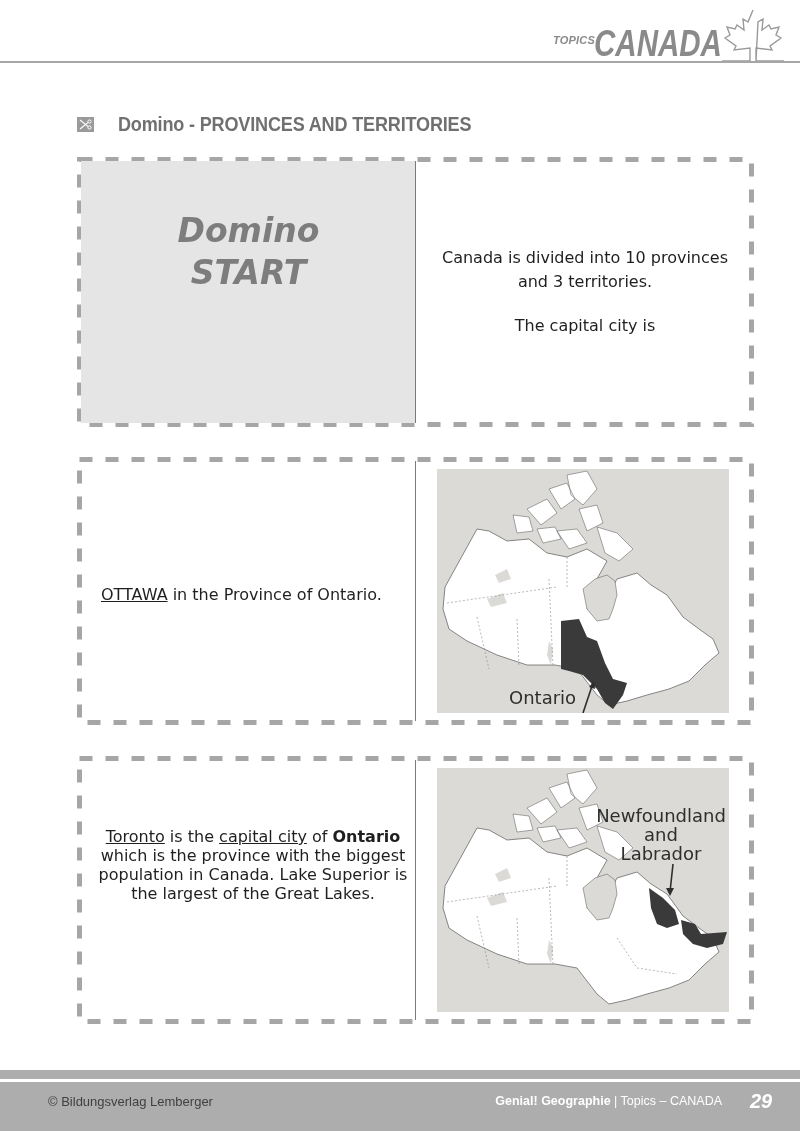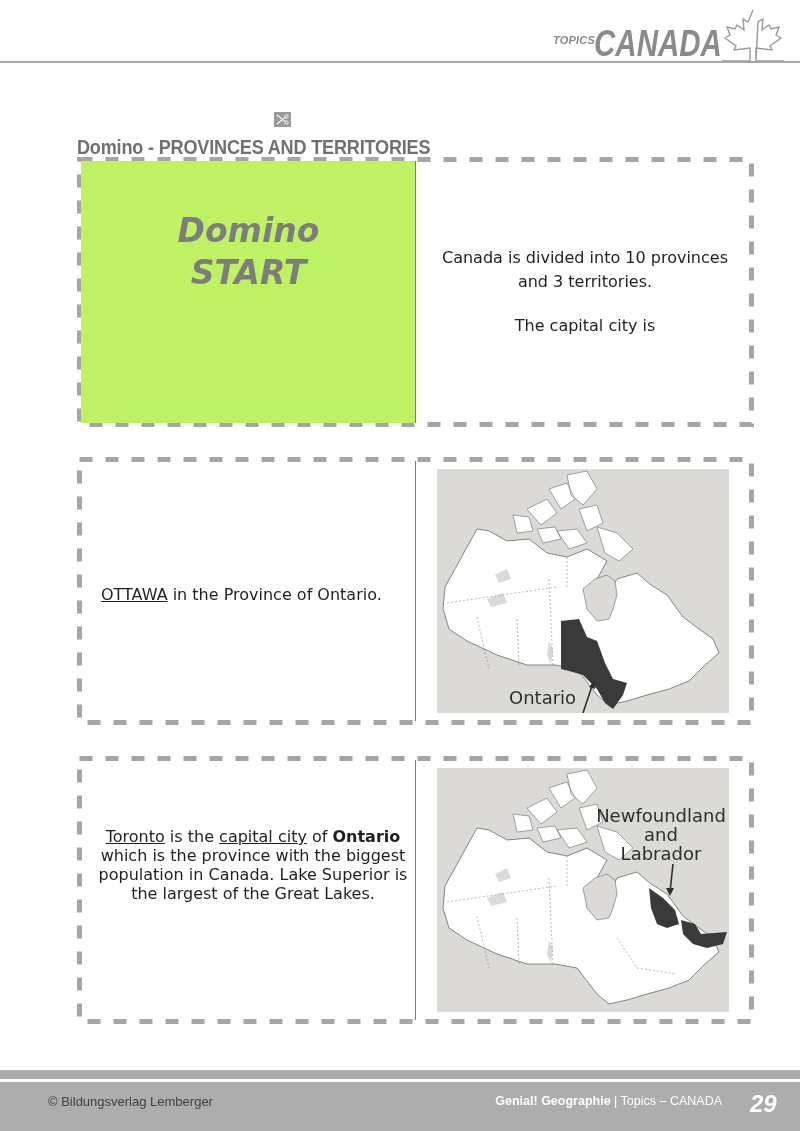--- a/index.html
+++ b/index.html
@@ -6,33 +6,33 @@
     html, body { width: 800px; height: 1131px; background: #ffffff; overflow: hidden; }
     body { position: relative; font-family: "DejaVu Sans", sans-serif; color: #1a1a1a; }
 
     
     .header-rule { position: absolute; left: 0; top: 61px; width: 800px; height: 2px; background: #a6a6a6; }
     .header-topics { position: absolute; left: 553px; top: 34px; font-family: "Liberation Sans", sans-serif; font-style: italic; font-weight: bold; font-size: 11px; color: #8a8a8a; letter-spacing: 0.2px; }
     .header-canada { position: absolute; left: 594px; top: 24px; font-family: "Liberation Sans", sans-serif; font-style: italic; font-weight: bold; font-size: 36px; color: #8a8a8a; letter-spacing: 0px; transform: scaleX(0.82); transform-origin: left top; line-height: 40px; }
     .header-leaf { position: absolute; left: 722px; top: 8px; width: 62px; height: 56px; }
 
     
-    .section-title { position: absolute; left: 77px; top: 112px; display: flex; align-items: center; gap: 8px; flex-direction: column; }
+    .section-title { position: absolute; left: 77px; top: 112px; display: flex; align-items: center; gap: 24px; }
     .scissors-box { width: 17px; height: 15px; background: #9a9a9a; display: flex; align-items: center; justify-content: center; }
     .section-title-text { font-family: "Liberation Sans", sans-serif; font-weight: bold; font-size: 21px; color: #707070; transform: scaleX(0.86); transform-origin: left center; white-space: nowrap; letter-spacing: -0.2px; }
 
     
     .card { position: absolute; left: 77px; width: 677px; }
     .card-svg { position: absolute; left: 0; top: 0; }
     .cell-left { position: absolute; left: 4px; top: 4px; width: 335px; }
     .cell-right { position: absolute; left: 341px; top: 4px; width: 332px; }
     .divider { position: absolute; left: 338px; width: 1px; background: #7a7a7a; }
 
     .card1 { top: 157px; height: 270px; }
-    .card1 .cell-left { height: 262px; background: #bef264; }
+    .card1 .cell-left { height: 262px; background: #e5e5e5; }
     .start-block { position: absolute; left: 0; top: 50px; width: 335px; text-align: center; font-family: "DejaVu Sans", sans-serif; font-style: italic; font-weight: bold; }
     .start-domino { font-size: 33px; color: #7d7d7d; line-height: 40px; }
     .start-title { font-size: 33px; color: #111111; line-height: 45px; letter-spacing: -0.5px; }
     .start-start { font-size: 33px; color: #7d7d7d; line-height: 44px; }
 
     .body-text { font-family: "DejaVu Sans", sans-serif; font-size: 16px; color: #1f1f1f; line-height: 24px; text-align: center; }
     .card1 .cell-right .body-text { position: absolute; left: 12px; top: 85px; width: 310px; }
     .gap { height: 20px; }
 
     .card2 { top: 457px; height: 268px; }
@@ -48,21 +48,21 @@
     .card2 .map-wrap { top: 8px; }
     .card3 .map-wrap { top: 8px; }
     .map-label { position: absolute; font-family: "DejaVu Sans", sans-serif; font-size: 18px; color: #2e2e2e; line-height: 19px; text-align: center; }
 
     
     .footer-top { position: absolute; left: 0; top: 1070px; width: 800px; height: 9px; background: #adadad; }
     .footer-bar { position: absolute; left: 0; top: 1082px; width: 800px; height: 49px; background: #adadad; }
     .footer-left { position: absolute; left: 48px; top: 1094px; font-family: "Liberation Sans", sans-serif; font-size: 13px; color: #404040; }
     .footer-right { position: absolute; right: 78px; top: 1094px; font-family: "Liberation Sans", sans-serif; font-size: 12.5px; color: #ffffff; white-space: nowrap; }
     .footer-right .b { font-weight: bold; }
-    .footer-page { position: absolute; left: 750px; top: 1090px; font-family: "Liberation Sans", sans-serif; font-style: italic; font-weight: bold; font-size: 24px; color: #ffffff; }
+    .footer-page { position: absolute; left: 750px; top: 1090px; font-family: "Liberation Sans", sans-serif; font-style: italic; font-weight: bold; font-size: 20px; color: #ffffff; }
   </style>
 </head>
 <body>
 
 <div>
   <div class="header-rule"></div>
   <span class="header-topics">TOPICS</span>
   <span class="header-canada">CANADA</span>
   <svg class="header-leaf" viewBox="0 0 62 56">
     <path d="M31 2 L26 14 L21 11 L22 22 L15 17 L13 21 L5 19 L8 27 L3 30 L14 38 L12 42 L28 40 L28 53 L0 53 M34 53 L62 53 M34 53 L34 40 L50 42 L48 38 L59 30 L54 27 L57 19 L49 21 L47 17 L40 22 L41 11 L36 14 Z" fill="#ffffff" stroke="#9a9a9a" stroke-width="1.4" stroke-linejoin="miter"></path>

